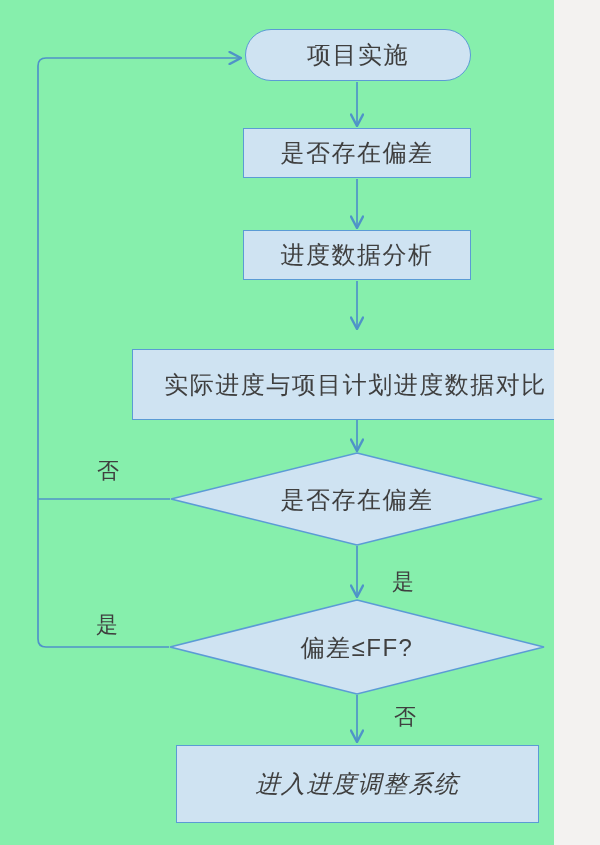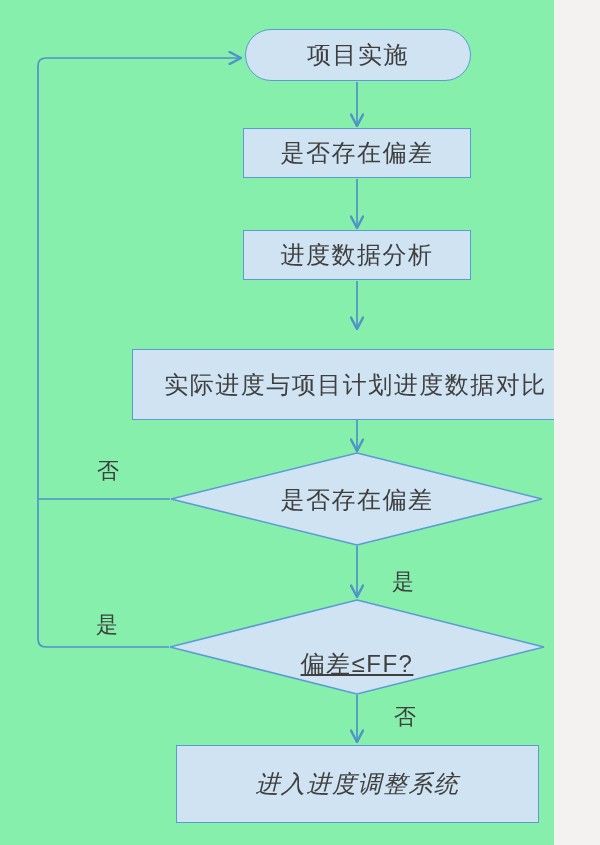--- a/index.html
+++ b/index.html
@@ -58,21 +58,21 @@
   .diamond-label {
     position: absolute;
     width: 320px;
     text-align: center;
     color: #3f3f3f;
     font-size: 24px;
     letter-spacing: 1.5px;
     white-space: nowrap;
   }
   .diamond-label-1 { left: 197px; top: 484px; }
-  .diamond-label-2 { left: 197px; top: 648px; text-decoration: underline; }
+  .diamond-label-2 { left: 197px; top: 632px; }
   .edge-label {
     position: absolute;
     width: 44px;
     text-align: center;
     color: #3f3f3f;
     font-size: 22px;
   }
   .label-dev-no  { left: 86px;  top: 456px; }
   .label-dev-yes { left: 381px; top: 567px; }
   .label-ff-yes  { left: 85px;  top: 610px; }

